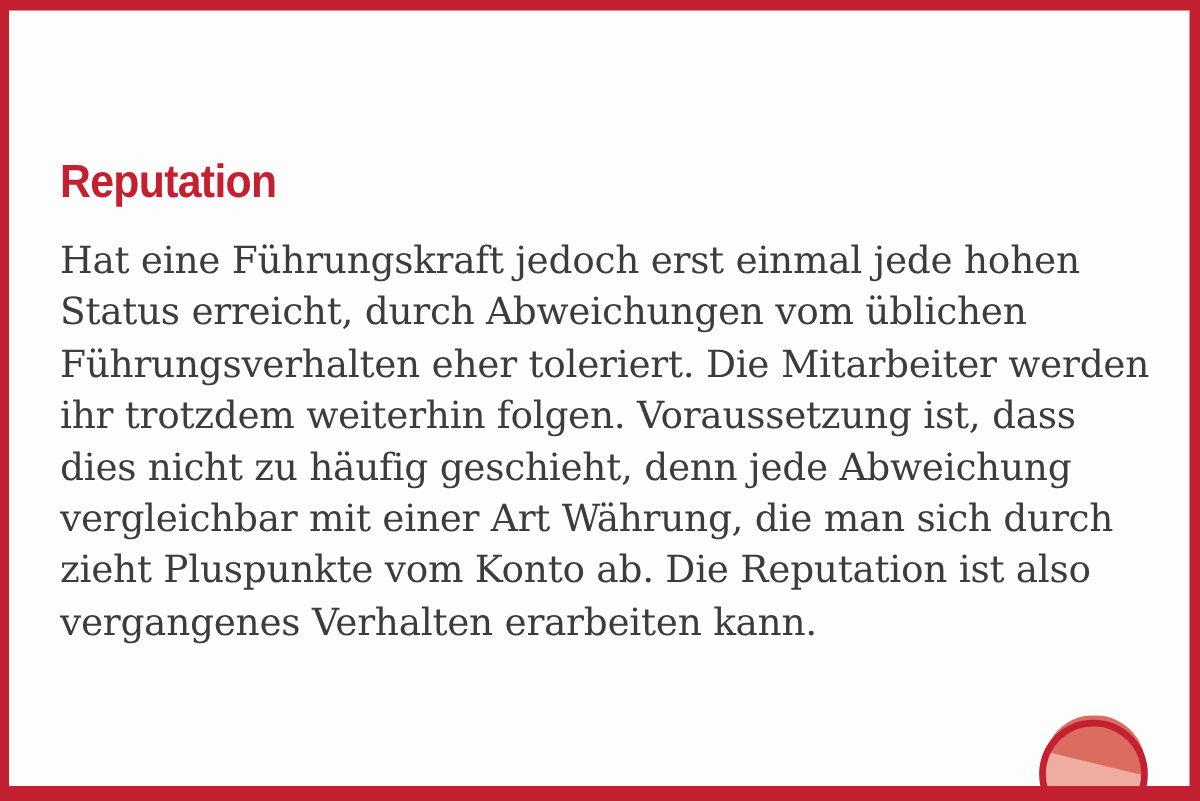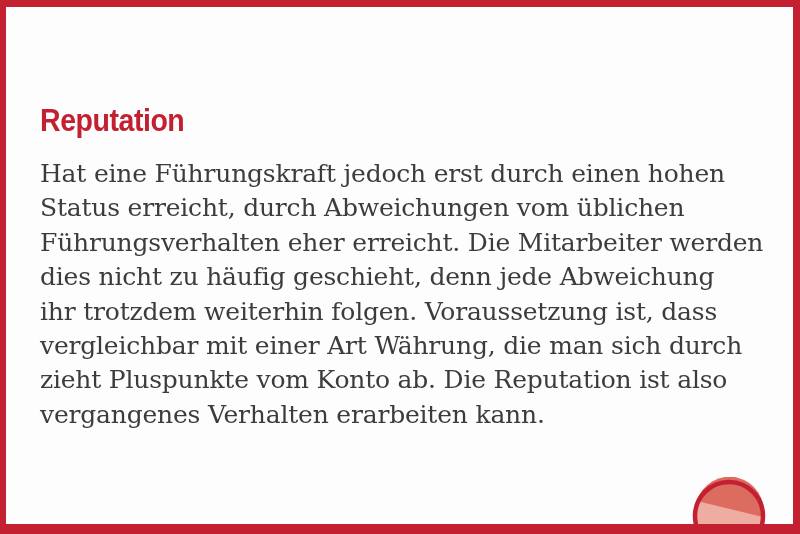--- a/index.html
+++ b/index.html
@@ -56,25 +56,25 @@
 <body>
 
 <div class="border-top"></div>
 <div class="border-left"></div>
 <div class="border-right"></div>
 <div class="border-bottom"></div>
 
 <h1 class="title">Reputation</h1>
 
 <div class="body-text">
-  <div class="body-line">Hat eine Führungskraft jedoch erst durch einen hohen</div>
+  <div class="body-line">Hat eine Führungskraft jedoch erst einmal jede hohen</div>
   <div class="body-line">Status erreicht, durch Abweichungen vom üblichen</div>
-  <div class="body-line">Führungsverhalten eher erreicht. Die Mitarbeiter werden</div>
+  <div class="body-line">Führungsverhalten eher toleriert. Die Mitarbeiter werden</div>
+  <div class="body-line">ihr trotzdem weiterhin folgen. Voraussetzung ist, dass</div>
   <div class="body-line">dies nicht zu häufig geschieht, denn jede Abweichung</div>
-  <div class="body-line">ihr trotzdem weiterhin folgen. Voraussetzung ist, dass</div>
   <div class="body-line">vergleichbar mit einer Art Währung, die man sich durch</div>
   <div class="body-line">zieht Pluspunkte vom Konto ab. Die Reputation ist also</div>
   <div class="body-line">vergangenes Verhalten erarbeiten kann.</div>
 </div>
 
 <svg class="circle-decoration" width="84" height="47" viewBox="688 477 84 47">
 
   <circle cx="729" cy="516" r="34" fill="#EFACA1"></circle>
 
   <path d="M 697 501 A 34 34 0 0 1 763 517 Z" fill="#DC6B60"></path>

